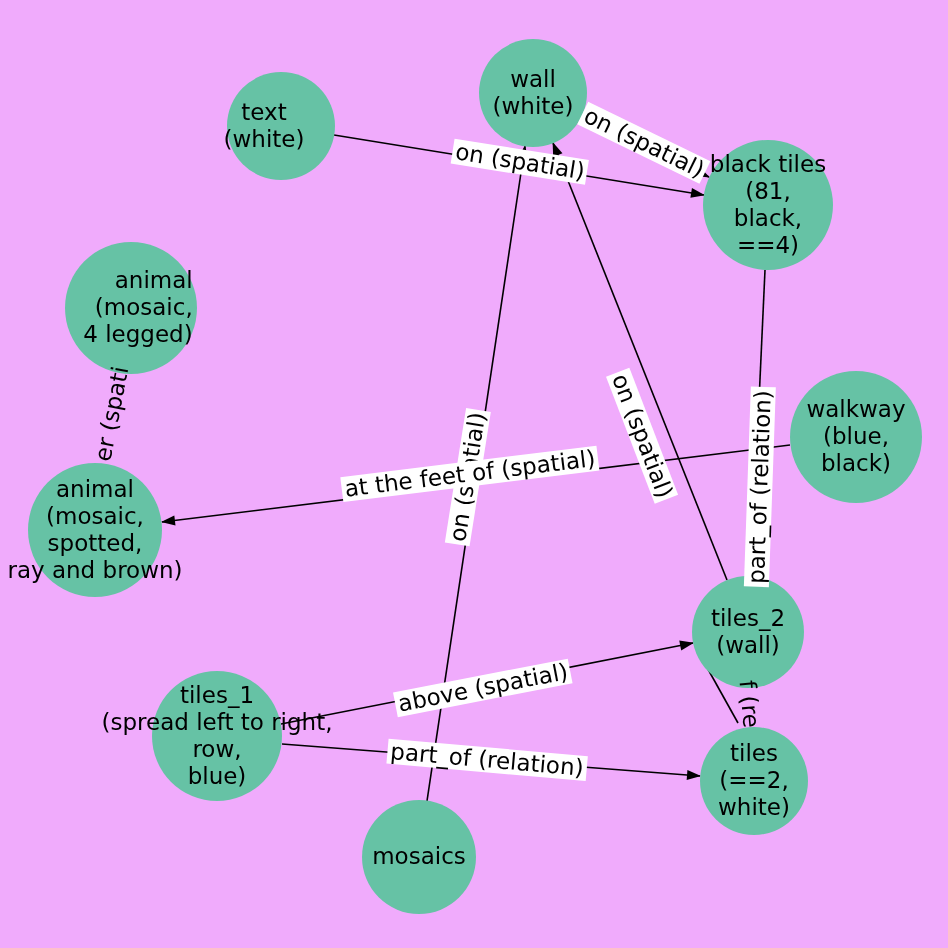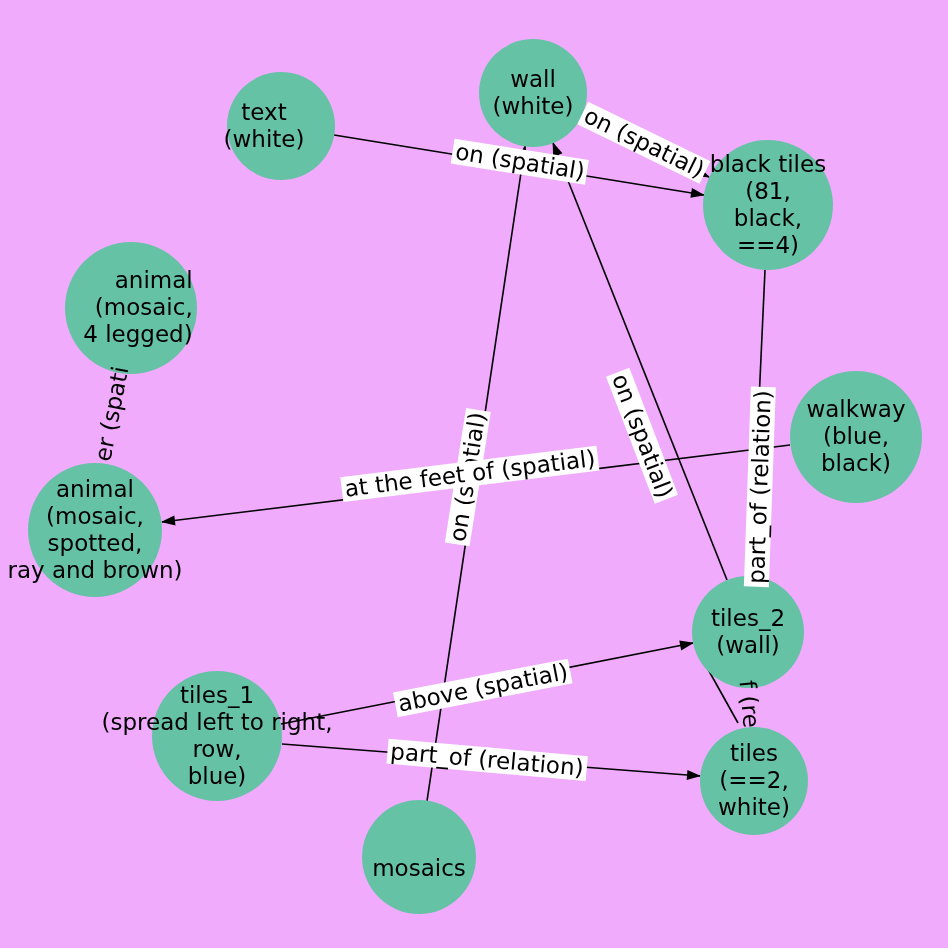--- a/index.html
+++ b/index.html
@@ -95,21 +95,21 @@
       <div class="node-circle" style="left: 152px; top: 671px; width: 130px; height: 130px;"></div>
       <div class="node-label" style="left: 217px; top: 736px;">tiles_1
 (spread left to right,
 row,
 blue)</div>
       <div class="node-circle" style="left: 700px; top: 727px; width: 108px; height: 108px;"></div>
       <div class="node-label" style="left: 754px; top: 781px;">tiles
 (==2,
 white)</div>
       <div class="node-circle" style="left: 362px; top: 800px; width: 114px; height: 114px;"></div>
-      <div class="node-label" style="left: 419px; top: 857px; margin-top: 12px;">mosaics</div>
+      <div class="node-label" style="left: 419px; top: 857px;">mosaics</div>
     </div>
   <div id="labels-layer">
       <div class="edge-label" style="left: 520px; top: 162px; background: rgb(255, 255, 255); transform: translate(-50%, -50%) rotate(9deg);">on (spatial)</div>
       <div class="edge-label" style="left: 644px; top: 143px; background: rgb(255, 255, 255); transform: translate(-50%, -50%) rotate(26deg);">on (spatial)</div>
       <div class="edge-label" style="left: 468px; top: 477px; background: rgb(255, 255, 255); transform: translate(-50%, -50%) rotate(-81deg);">on (spatial)</div>
       <div class="edge-label" style="left: 642px; top: 436px; background: rgb(255, 255, 255); transform: translate(-50%, -50%) rotate(69deg);">on (spatial)</div>
       <div class="edge-label" style="left: 470px; top: 474px; background: rgb(255, 255, 255); transform: translate(-50%, -50%) rotate(-7deg);">at the feet of (spatial)</div>
       <div class="edge-label fragment" style="left: 112px; top: 414px; background: transparent; transform: translate(-50%, -50%) rotate(-79deg);">er (spati</div>
       <div class="edge-label" style="left: 760px; top: 487px; background: rgb(255, 255, 255); transform: translate(-50%, -50%) rotate(-88deg);">part_of (relation)</div>
       <div class="edge-label" style="left: 483px; top: 688px; background: rgb(255, 255, 255); transform: translate(-50%, -50%) rotate(-11deg);">above (spatial)</div>

